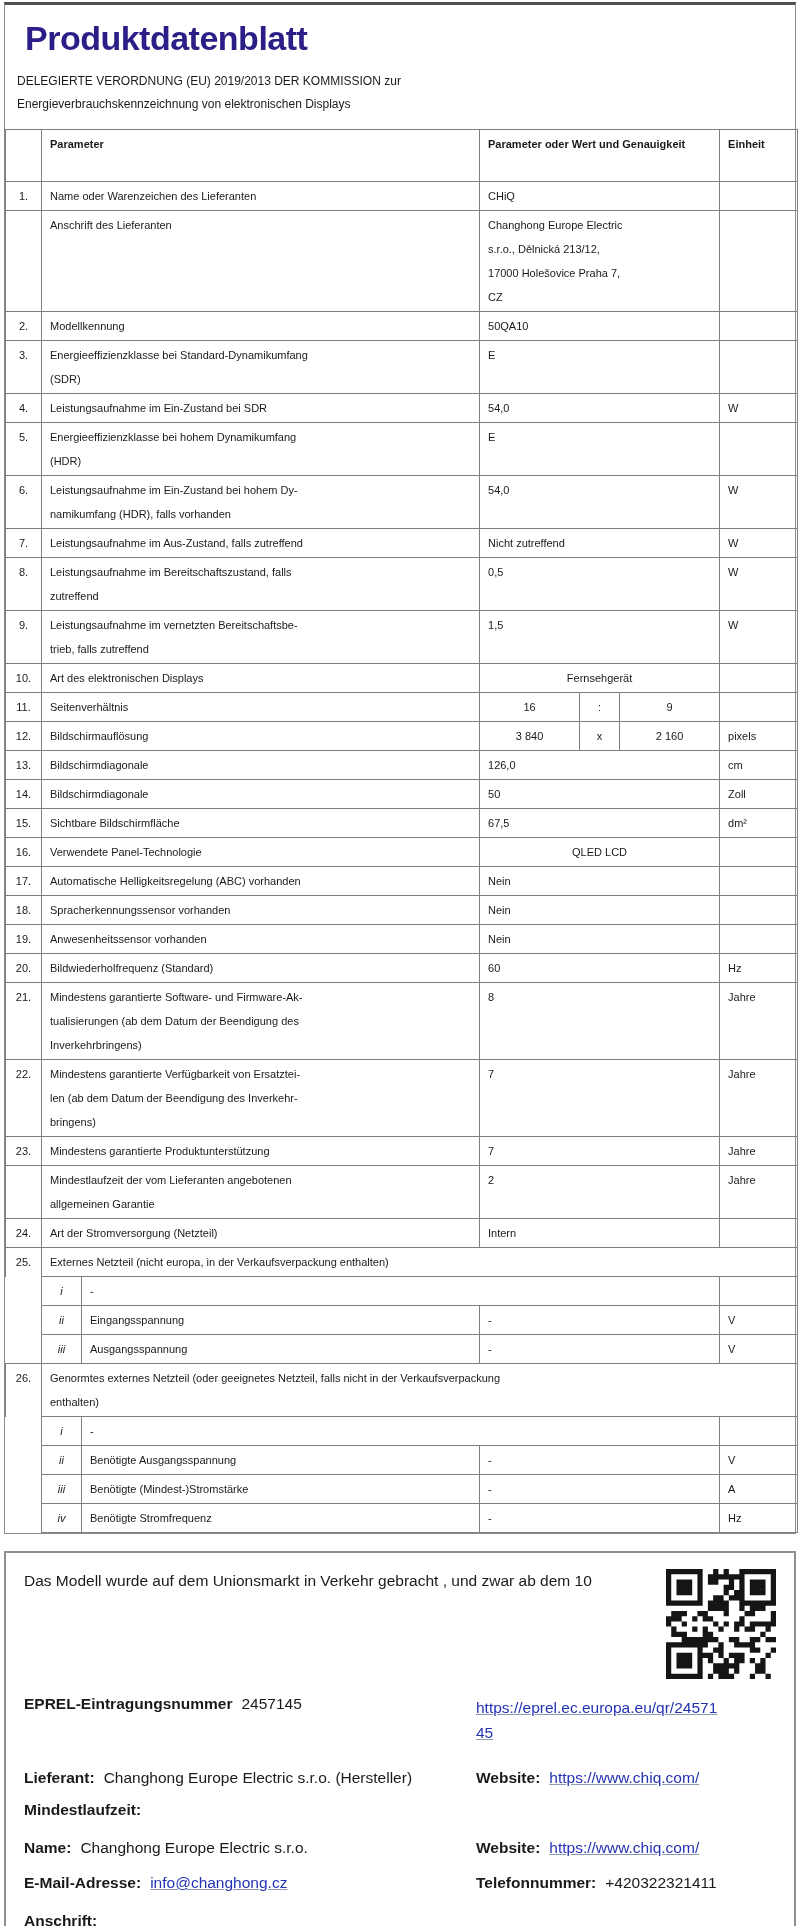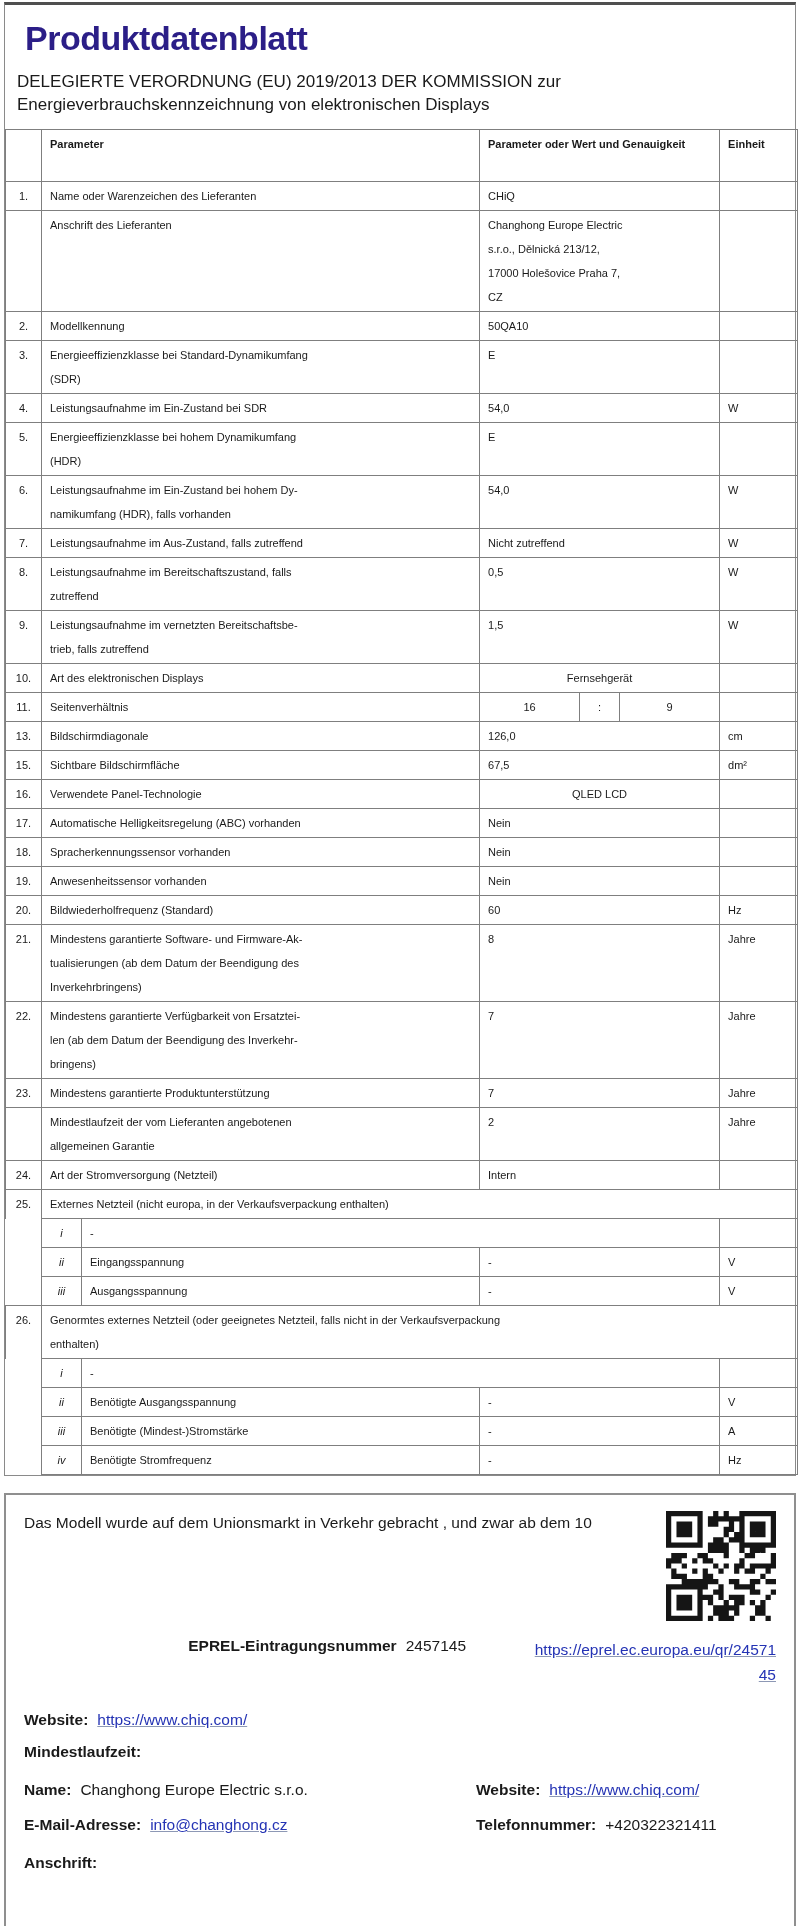--- a/index.html
+++ b/index.html
@@ -14,21 +14,21 @@
   .sheet {
     border: 1px solid #8a8a8a;
     border-top: 3px solid #4f4f4f;
   }
   .sheet-header { padding: 10px 10px 13px 10px; }
   h1.title {
     font-size: 34px; font-weight: bold; color: #2b1e87;
     letter-spacing: -0.5px; margin: 4px 0 12px 10px;
   }
   .subtitle {
-    font-size: 17px; line-height: 23px; white-space: pre-line; margin-left: 2px;
+    font-size: 12px; line-height: 23px; white-space: pre-line; margin-left: 2px;
   }
   table.spec { width: 100%; border-collapse: collapse; table-layout: fixed; font-size: 11px; }
   table.spec th, table.spec td {
     border: 1px solid #7f7f7f;
     vertical-align: top;
     padding: 2px 8px;
     line-height: 24px;
     white-space: pre-line;
     overflow: hidden;
   }
@@ -56,21 +56,21 @@
     background: #fff; padding: 2px;
   }
   .qr svg { width: 100%; height: 100%; display: block; }
   .market-row { line-height: 24px; padding-right: 50px; white-space: nowrap; }
   .f-row { display: flex; align-items: flex-start; }
   .f-left { flex: 1 1 auto; padding-right: 10px; }
   .f-right { flex: 0 0 300px; }
   .b { font-weight: bold; }
   .lbl { font-weight: bold; margin-right: 9px; }
   a.link { color: #2433b4; text-decoration: underline; text-decoration-color: #8d98b5; }
-  .eprel-row { margin-top: 102px; text-align: right; }
+  .eprel-row { margin-top: 102px; }
   .eprel-link { display: inline-block; width: 248px; word-break: break-all; line-height: 25px; }
   .supplier-row { margin-top: 24px; }
   .kb-row { margin-top: 14px; }
   .name-row { margin-top: 20px; }
   .email-row { margin-top: 17px; }
   .addr-row { margin-top: 17px; line-height: 23px; }
 </style>
 </head>
 <body>
 
@@ -175,24 +175,38 @@
         </tr>
         <tr>
           <td class="c-num" colspan="1">11.</td>
           <td colspan="2">Seitenverhältnis</td>
           <td class="align-center" colspan="1">16</td>
           <td class="c-sep" colspan="1">:</td>
           <td class="align-center" colspan="1">9</td>
           <td colspan="1"></td>
         </tr>
         <tr>
+          <td class="c-num" colspan="1">12.</td>
+          <td colspan="2">Bildschirmauflösung</td>
+          <td class="align-center" colspan="1">3 840</td>
+          <td class="c-sep" colspan="1">x</td>
+          <td class="align-center" colspan="1">2 160</td>
+          <td colspan="1">pixels</td>
+        </tr>
+        <tr>
           <td class="c-num" colspan="1">13.</td>
           <td colspan="2">Bildschirmdiagonale</td>
           <td class="align-right" colspan="3">126,0</td>
           <td colspan="1">cm</td>
+        </tr>
+        <tr>
+          <td class="c-num" colspan="1">14.</td>
+          <td colspan="2">Bildschirmdiagonale</td>
+          <td class="align-right" colspan="3">50</td>
+          <td colspan="1">Zoll</td>
         </tr>
         <tr>
           <td class="c-num" colspan="1">15.</td>
           <td colspan="2">Sichtbare Bildschirmfläche</td>
           <td class="align-right" colspan="3">67,5</td>
           <td colspan="1">dm²</td>
         </tr>
         <tr>
           <td class="c-num" colspan="1">16.</td>
           <td colspan="2">Verwendete Panel-Technologie</td>
@@ -329,20 +343,23 @@
   <div class="f-row eprel-row">
     <div class="f-left">
       <span class="lbl">EPREL-Eintragungsnummer</span><span>2457145</span>
     </div>
     <div class="f-right">
       <a class="link eprel-link" href="#">https://eprel.ec.europa.eu/qr/2457145</a>
     </div>
   </div>
 
   <div class="f-row supplier-row">
+    <div class="f-left">
+      <span class="lbl">Lieferant:</span><span>Changhong Europe Electric s.r.o. (Hersteller)</span>
+    </div>
     <div class="f-right">
       <span class="lbl">Website:</span><a class="link" href="#">https://www.chiq.com/</a>
     </div>
   </div>
 
   <div class="f-row kb-row">
     <div class="f-left"><span class="b">Mindestlaufzeit:</span></div>
   </div>
 
   <div class="f-row name-row">

